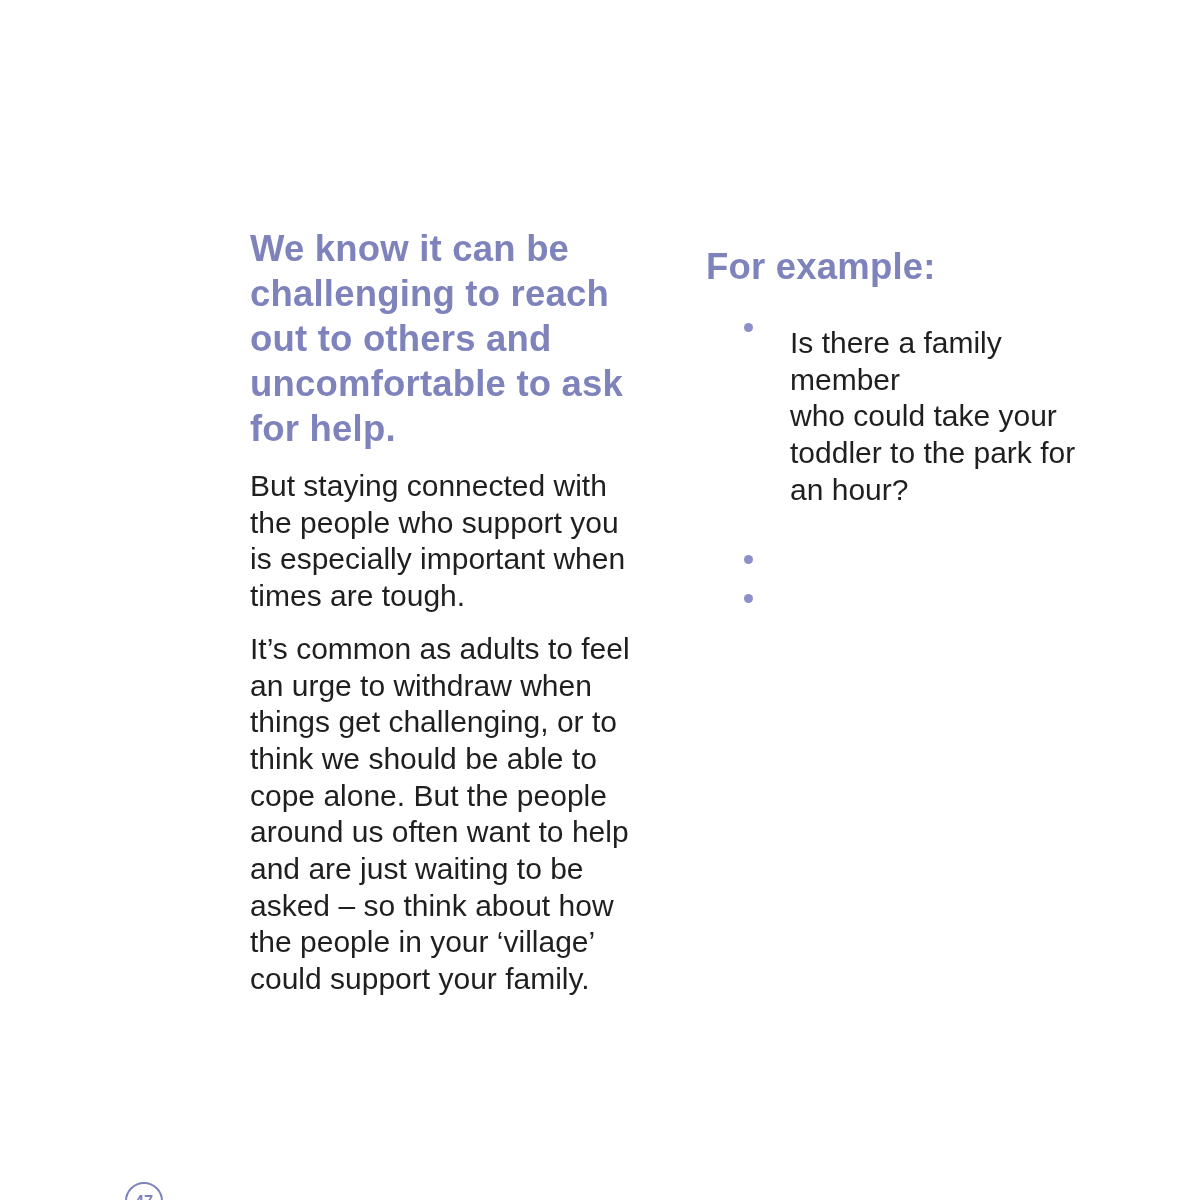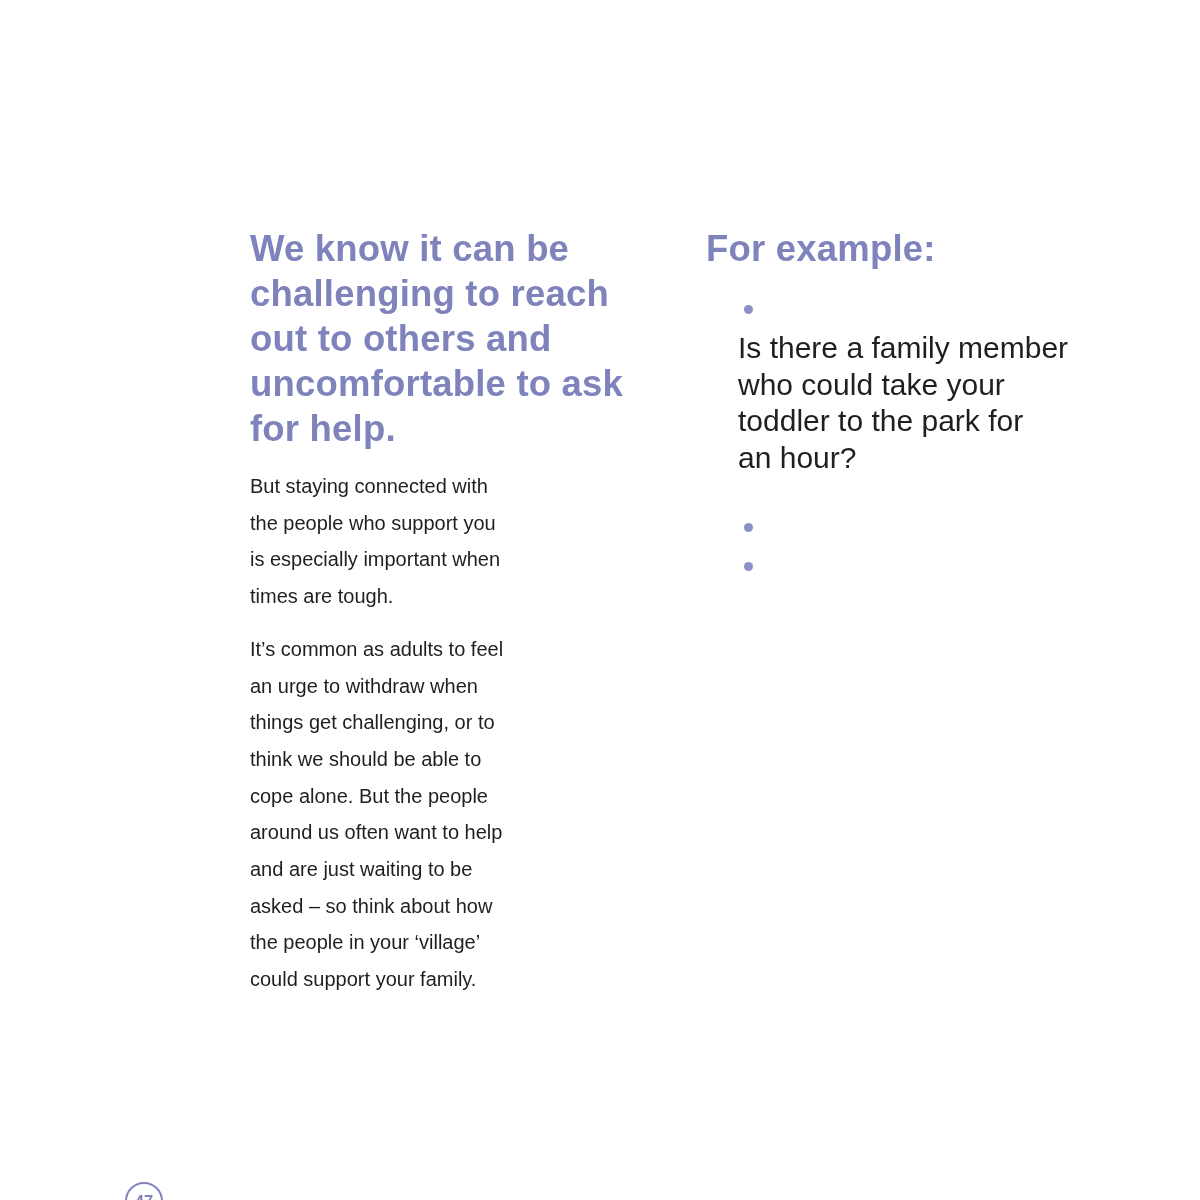--- a/index.html
+++ b/index.html
@@ -22,46 +22,45 @@
   }
   .pre { white-space: pre-line; }
 
   .col-left {
     position: absolute;
     left: 170px; top: 146px;
     width: 430px;
   }
   .col-right {
     position: absolute;
-    left: 626px; top: 146px;
+    left: 626px; top: 164px;
     width: 440px;
   }
   .heading {
     color: var(--accent);
     font-size: 36.5px;
     line-height: 45px;
     font-weight: bold;
     letter-spacing: 0.2px;
   }
   .col-left .heading { margin-bottom: 17px; }
   .col-right .heading { margin-bottom: 20px; }
 
   .body-par {
     color: var(--text);
-    font-size: 20px;
+    font-size: 30px;
     line-height: 36.7px;
     margin-bottom: 13px;
   }
 
   ul.bullet-list { list-style: none; }
   ul.bullet-list li {
     display: flex;
     align-items: flex-start;
     margin-bottom: 15px;
-    flex-direction: column;
   }
   .bullet-dot {
     flex: 0 0 auto;
     width: 9px; height: 9px;
     border-radius: 50%;
     background: var(--bullet);
     margin: 14px 21px 0 22px;
   }
   .bullet-text {
     color: var(--text);

